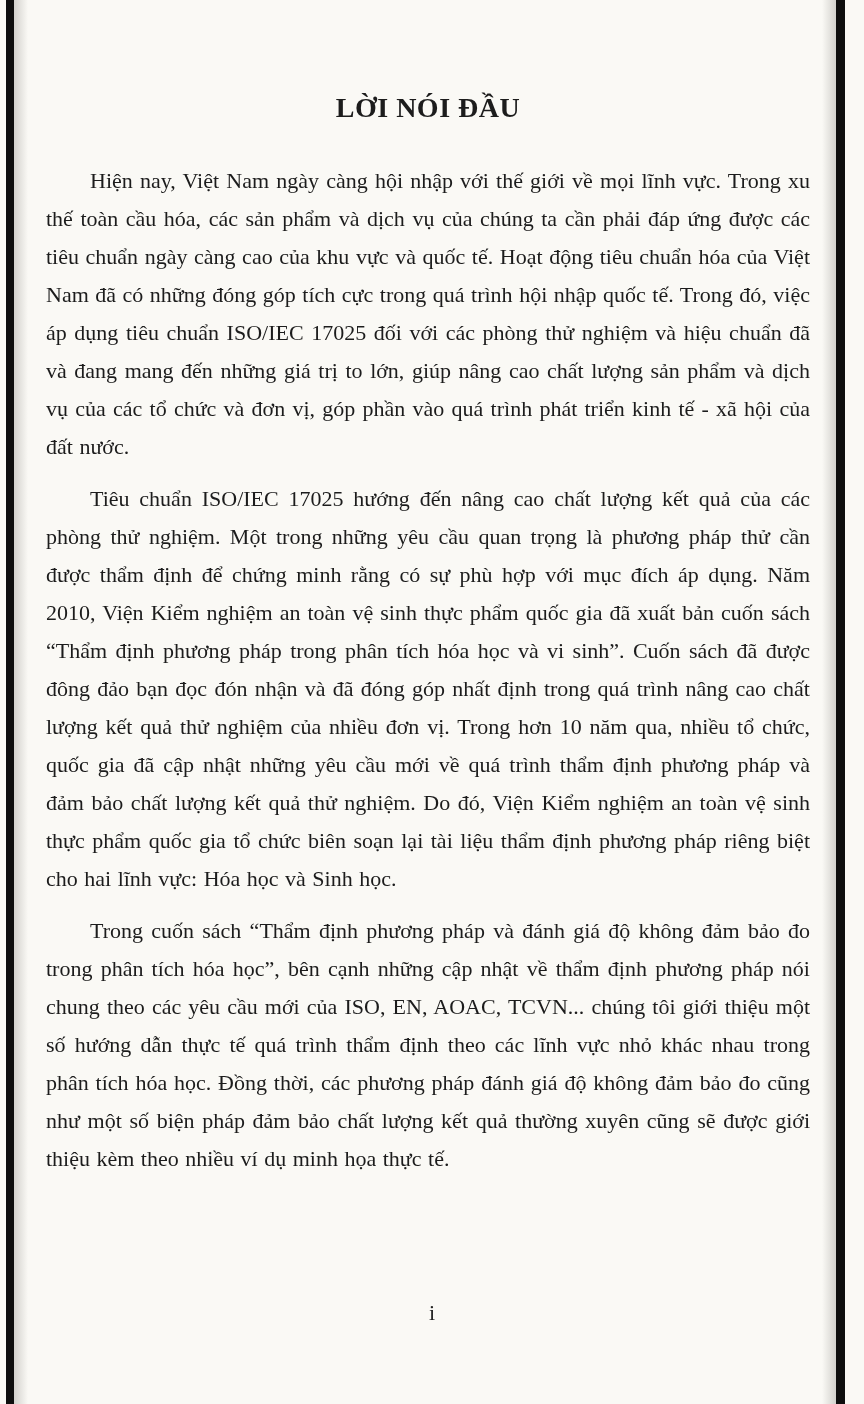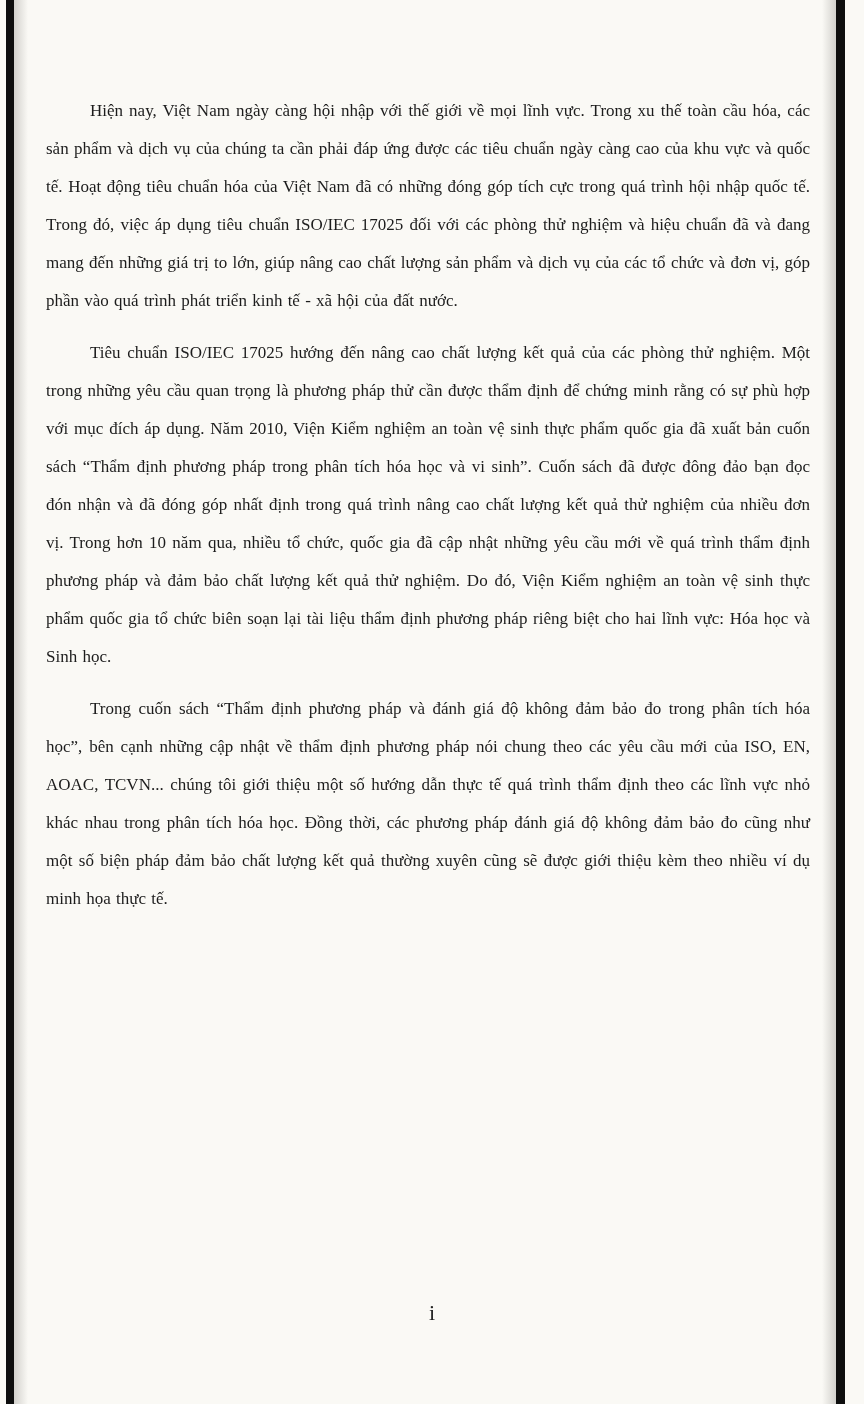--- a/index.html
+++ b/index.html
@@ -42,21 +42,21 @@
     top: 92px;
   }
   .title {
     text-align: center;
     font-size: 28px;
     font-weight: bold;
     letter-spacing: 0.5px;
     margin-bottom: 38px;
   }
   .para {
-    font-size: 17px;
+    font-size: 22px;
     line-height: 38px;
     text-align: justify;
     text-indent: 44px;
     margin-bottom: 14px;
     word-spacing: 1px;
   }
   .italic { }
   .page-number {
     position: absolute;
     left: 0;
@@ -70,20 +70,21 @@
 </head>
 <body>
 
 <div class="page">
   <div class="edge edge-left"></div>
   <div class="edge-shadow-left"></div>
   <div class="edge edge-right"></div>
   <div class="edge-shadow-right"></div>
 
   <main class="content">
+    <h1 class="title">LỜI NÓI ĐẦU</h1>
 
     <section>
         <p class="para"><span>Hiện nay, Việt Nam ngày càng hội nhập với thế giới về mọi lĩnh vực. Trong xu thế toàn cầu hóa, các sản phẩm và dịch vụ của chúng ta cần phải đáp ứng được các tiêu chuẩn ngày càng cao của khu vực và quốc tế. Hoạt động tiêu chuẩn hóa của Việt Nam đã có những đóng góp tích cực trong quá trình hội nhập quốc tế. Trong đó, việc áp dụng tiêu chuẩn ISO/IEC 17025 đối với các phòng thử nghiệm và hiệu chuẩn đã và đang mang đến những giá trị to lớn, giúp nâng cao chất lượng sản phẩm và dịch vụ của các tổ chức và đơn vị, góp phần vào quá trình phát triển kinh tế - xã hội của đất nước.</span></p>
         <p class="para"><span>Tiêu chuẩn ISO/IEC 17025 hướng đến nâng cao chất lượng kết quả của các phòng thử nghiệm. Một trong những yêu cầu quan trọng là phương pháp thử cần được thẩm định để chứng minh rằng có sự phù hợp với mục đích áp dụng. Năm 2010, Viện Kiểm nghiệm an toàn vệ sinh thực phẩm quốc gia đã xuất bản cuốn sách “</span><span class="italic">Thẩm định phương pháp trong phân tích hóa học và vi sinh</span><span>”. Cuốn sách đã được đông đảo bạn đọc đón nhận và đã đóng góp nhất định trong quá trình nâng cao chất lượng kết quả thử nghiệm của nhiều đơn vị. Trong hơn 10 năm qua, nhiều tổ chức, quốc gia đã cập nhật những yêu cầu mới về quá trình thẩm định phương pháp và đảm bảo chất lượng kết quả thử nghiệm. Do đó, Viện Kiểm nghiệm an toàn vệ sinh thực phẩm quốc gia tổ chức biên soạn lại tài liệu thẩm định phương pháp riêng biệt cho hai lĩnh vực: Hóa học và Sinh học.</span></p>
         <p class="para"><span>Trong cuốn sách “</span><span class="italic">Thẩm định phương pháp và đánh giá độ không đảm bảo đo trong phân tích hóa học</span><span>”, bên cạnh những cập nhật về thẩm định phương pháp nói chung theo các yêu cầu mới của ISO, EN, AOAC, TCVN... chúng tôi giới thiệu một số hướng dẫn thực tế quá trình thẩm định theo các lĩnh vực nhỏ khác nhau trong phân tích hóa học. Đồng thời, các phương pháp đánh giá độ không đảm bảo đo cũng như một số biện pháp đảm bảo chất lượng kết quả thường xuyên cũng sẽ được giới thiệu kèm theo nhiều ví dụ minh họa thực tế.</span></p>
       </section>
   </main>
 
   <div class="page-number">i</div>
 </div>

